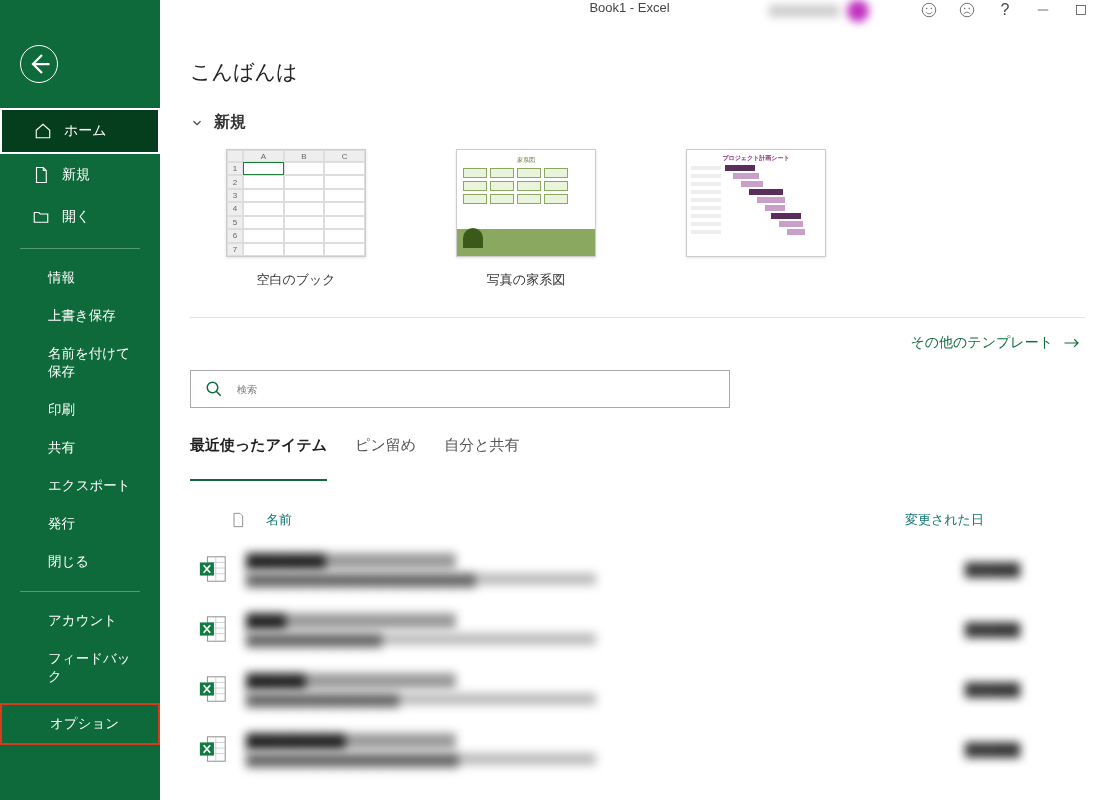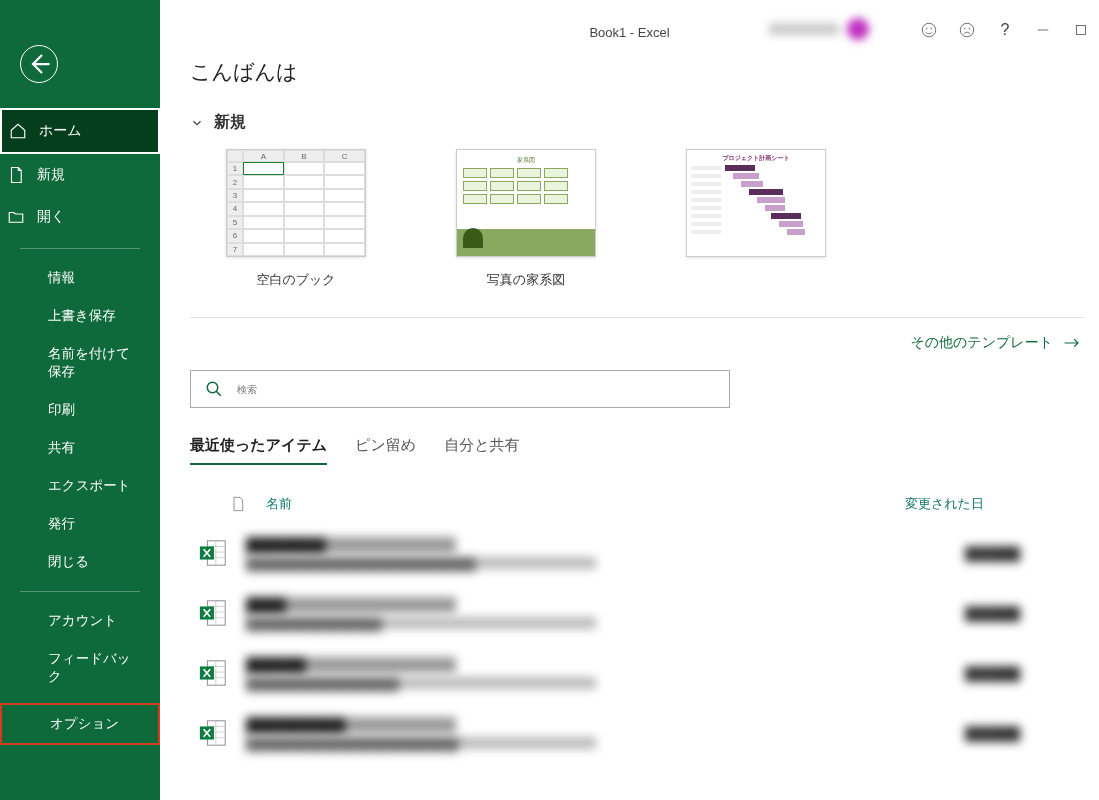--- a/index.html
+++ b/index.html
@@ -1,47 +1,47 @@
 <!DOCTYPE html>
 <html><head>
 <meta charset="utf-8">
 <style>
 * { margin: 0; padding: 0; box-sizing: border-box; font-family: "Yu Gothic UI", "Meiryo", sans-serif; }
 body { width: 1099px; height: 800px; overflow: hidden; display: flex; background: #fff; }
 .sidebar { width: 160px; background: #0e6a3a; color: #fff; display: flex; flex-direction: column; padding-top: 45px; }
 .back-btn { width: 38px; height: 38px; border: 1.5px solid #fff; border-radius: 50%; margin-left: 20px; display: flex; align-items: center; justify-content: center; cursor: pointer; margin-bottom: 25px; }
 .back-btn svg { fill: none; stroke: #fff; stroke-width: 1.5; }
-.side-item { display: flex; align-items: center; padding: 12px 7px; font-size: 14px; cursor: pointer; gap: 12px; }
+.side-item { display: flex; align-items: center; padding: 12px 32px; font-size: 14px; cursor: pointer; gap: 12px; }
 .side-item.active { background: #043e1c; border: 2px solid #fff; }
 .side-item.highlight { border: 2px solid #d73b1e; margin-top: 7px; }
 .side-item svg { width: 18px; height: 18px; stroke: #fff; fill: none; stroke-width: 1.5; }
 .side-divider { border-top: 1px solid rgba(255,255,255,0.3); margin: 10px 20px; }
 .side-sub { padding: 10px 18px 10px 48px; font-size: 13.5px; cursor: pointer; }
 .main { flex: 1; display: flex; flex-direction: column; overflow: hidden; }
-.titlebar { height: 40px; display: flex; align-items: flex-end; justify-content: center; position: relative; font-size: 13px; color: #444; }
+.titlebar { height: 40px; display: flex; align-items: flex-start; justify-content: center; position: relative; font-size: 13px; color: #444; }
 .title-right { position: absolute; right: 8px; display: flex; align-items: center; gap: 18px; }
 .title-left-account { position: absolute; right: 230px; display: flex; align-items: center; gap: 8px; filter: blur(4px); }
 .avatar { width: 22px; height: 22px; border-radius: 50%; background: #c030c0; }
 .winbtn { width: 20px; height: 20px; display: flex; align-items: center; justify-content: center; cursor: pointer; }
 .winbtn svg { width: 18px; height: 18px; stroke: #444; fill: none; stroke-width: 1; }
 .content { padding: 18px 14px 0 30px; overflow-y: auto; flex: 1; }
 .greeting { font-size: 21px; color: #222; margin-bottom: 26px; }
 .section-head { display: flex; align-items: center; gap: 10px; font-size: 16px; font-weight: 600; color: #333; margin-bottom: 16px; }
 .section-head svg { width: 14px; height: 14px; stroke: #444; fill: none; stroke-width: 2; }
 .templates { display: flex; gap: 50px; margin-left: 16px; }
 .tpl { width: 180px; text-align: center; cursor: pointer; }
 .tpl-thumb { width: 140px; height: 108px; margin: 0 auto 14px; border: 1px solid #ccc; box-shadow: 0 1px 3px rgba(0,0,0,0.12); background: #fff; position: relative; overflow: hidden; }
 .tpl-label { font-size: 13px; color: #333; }
 .more-link { text-align: right; color: #0e6a3a; font-size: 14px; padding: 16px 4px 18px 0; cursor: pointer; border-top: 1px solid #e3e3e3; margin-top: 28px; display: flex; justify-content: flex-end; align-items: center; gap: 10px; }
 .more-link svg { width: 18px; height: 12px; stroke: #0e6a3a; fill: none; stroke-width: 1.5; }
 .search { display: flex; align-items: center; border: 1px solid #aaa; height: 38px; width: 540px; padding: 0 14px; gap: 14px; margin-bottom: 28px; }
 .search svg { width: 18px; height: 18px; stroke: #0e6a3a; fill: none; stroke-width: 2; }
 .search input { border: none; outline: none; font-size: 10px; flex: 1; color: #555; }
 .tabs { display: flex; gap: 28px; margin-bottom: 18px; }
-.tab { font-size: 15px; color: #555; padding-bottom: 8px; cursor: pointer; }
+.tab { font-size: 15px; color: #555; padding-bottom: 24px; cursor: pointer; }
 .tab.active { font-weight: 600; color: #222; border-bottom: 2px solid #0e6a3a; }
 .listhead { display: flex; padding: 12px 0 10px 40px; font-size: 13px; color: #0f766e; border-bottom: 0; }
 .listhead .col-name { flex: 1; margin-left: 20px; }
 .listhead svg { width: 16px; height: 18px; stroke: #777; fill: none; stroke-width: 1.2; }
 .file-row { display: flex; align-items: center; padding: 14px 0 14px 8px; cursor: pointer; gap: 18px; }
 .excel-icon { width: 30px; height: 30px; flex-shrink: 0; }
 .file-info { flex: 1; }
 .file-name { font-size: 14px; font-weight: 600; color: #222; filter: blur(5px); height: 16px; background: linear-gradient(90deg,#999 30%, transparent 30%); }
 .file-path { font-size: 12px; color: #666; margin-top: 4px; filter: blur(5px); height: 12px; background: linear-gradient(90deg,#bbb 50%, transparent 50%); }
 .file-date { font-size: 13px; color: #333; width: 120px; text-align: left; filter: blur(5px); height: 14px; }

